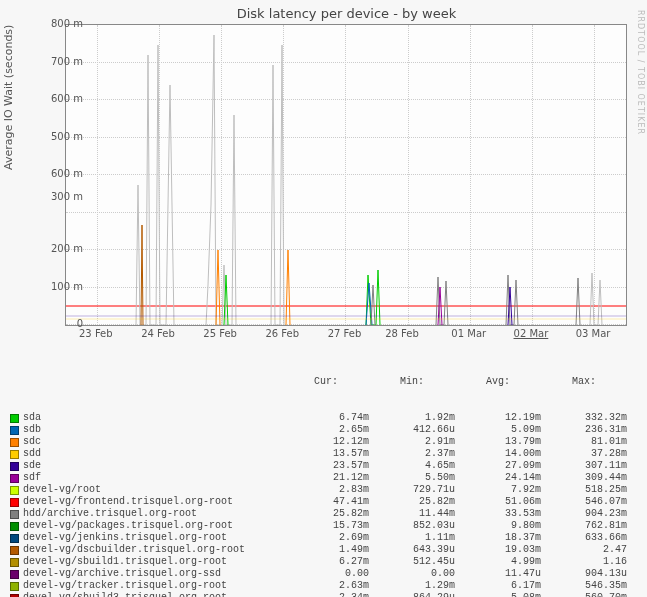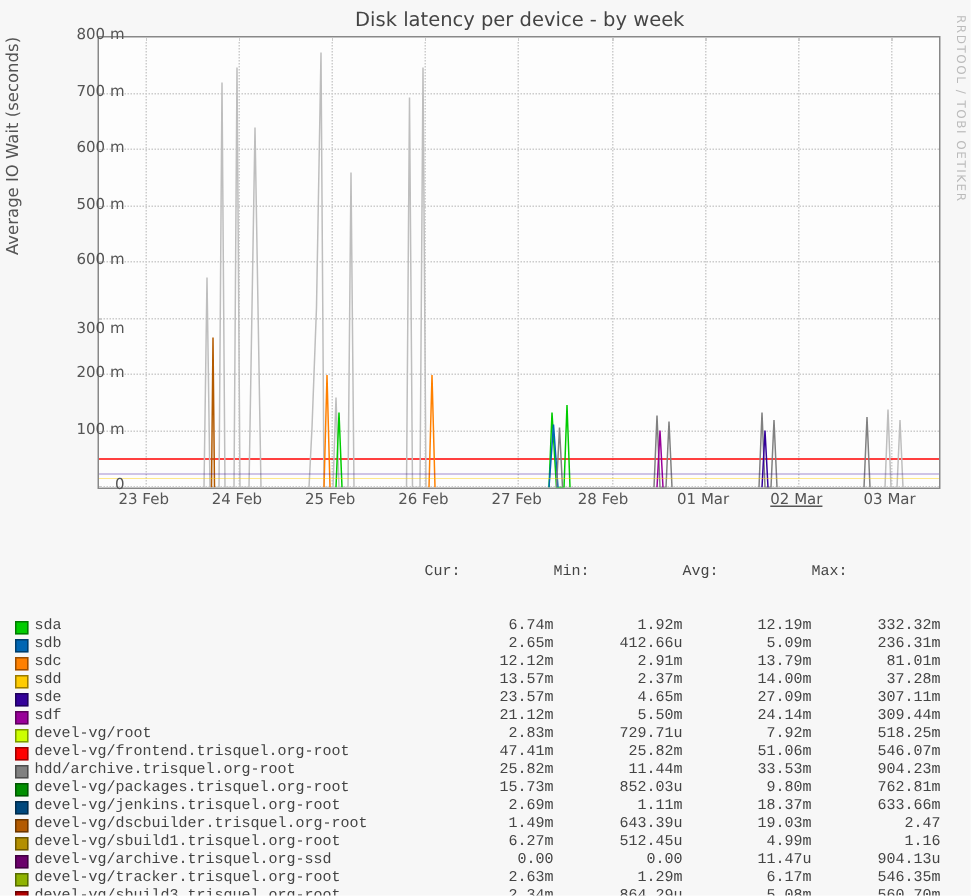--- a/index.html
+++ b/index.html
@@ -110,21 +110,21 @@
     border: 1px solid rgba(0,0,0,0.4);
     box-sizing: border-box;
   }
   .lg-name { width: 260px; flex: 0 0 260px; }
   .lg-col  { width: 86px;  flex: 0 0 86px; text-align: right; }
   .legend-head {
     display: flex;
     height: 12px;
   }
   .legend-head .spacer { width: 273px; flex:0 0 273px; }
-  .legend-head .h { width:86px; flex:0 0 86px; text-align:left; }
+  .legend-head .h { width:86px; flex:0 0 86px; text-align:center; }
   .footer1 {
     position: absolute;
     left: 0;
     width: 100%;
     bottom: 14px;
     text-align: center;
     font-size: 9px;
     color: #aaa;
     font-family: "Courier New", monospace;
   }
@@ -198,21 +198,21 @@
 
       <polyline points="0,294 560,294" stroke="#ffcc00" stroke-width="0.6" fill="none" opacity="0.5"></polyline>
       <polyline points="0,291 560,291" stroke="#330099" stroke-width="0.6" fill="none" opacity="0.5"></polyline>
     </svg>
   </div>
 
   <div id="yticks">
       <div class="ytick" style="top: 318px;">0</div>
       <div class="ytick" style="top: 280.5px;">100 m</div>
       <div class="ytick" style="top: 243px;">200 m</div>
-      <div class="ytick" style="top: 214px;">300 m</div>
+      <div class="ytick" style="top: 191px;">300 m</div>
       <div class="ytick" style="top: 168px;">600 m</div>
       <div class="ytick" style="top: 130.5px;">500 m</div>
       <div class="ytick" style="top: 93px;">600 m</div>
       <div class="ytick" style="top: 55.5px;">700 m</div>
       <div class="ytick" style="top: 18px;">800 m</div>
     </div>
 
   <div id="xticks">
       <div class="xtick" style="left: 95.8px;">23 Feb</div>
       <div class="xtick" style="left: 157.96px; text-align: right;">24 Feb</div>

